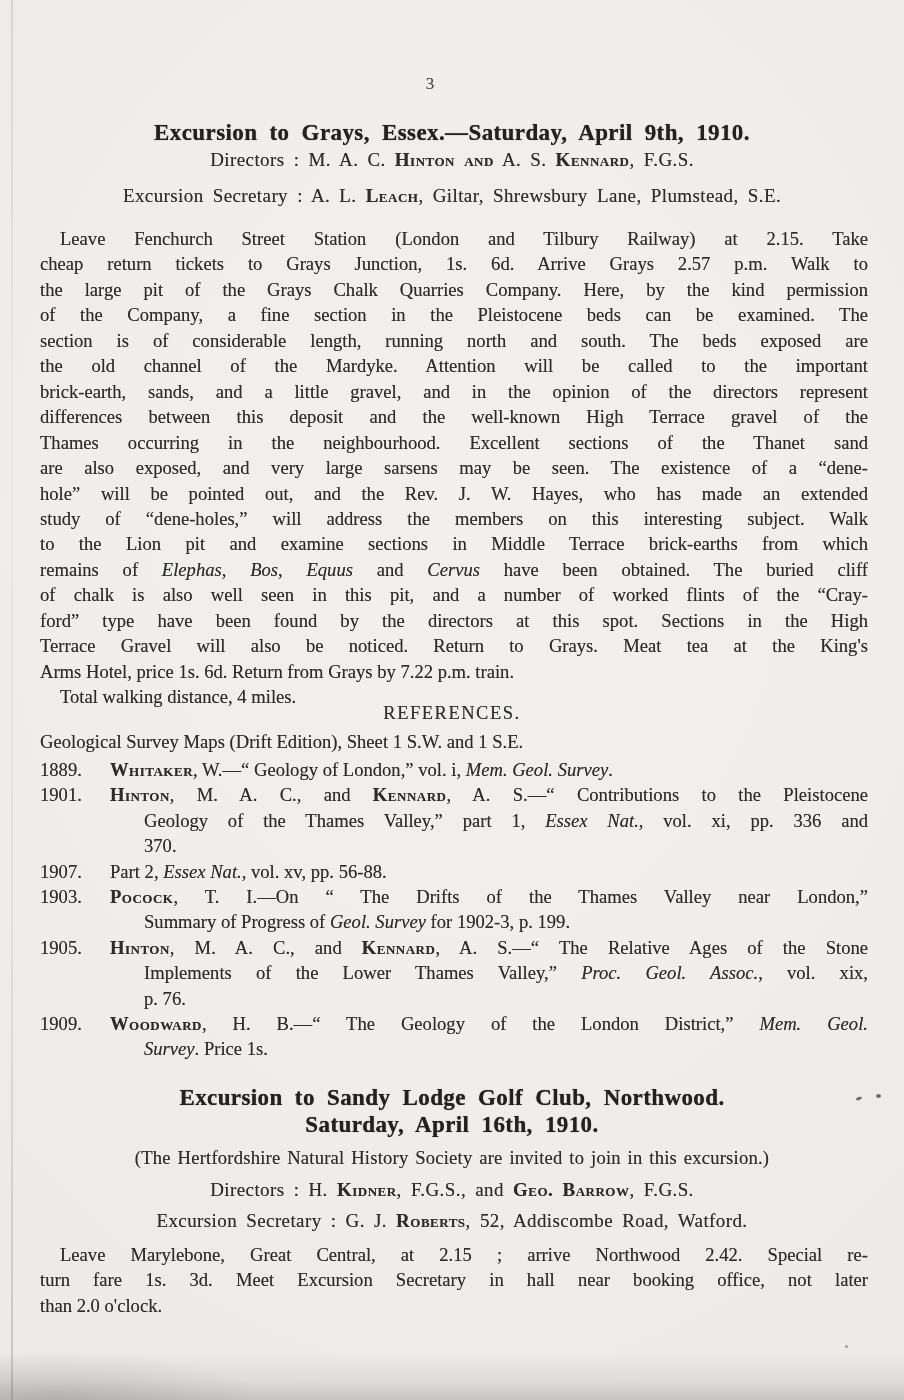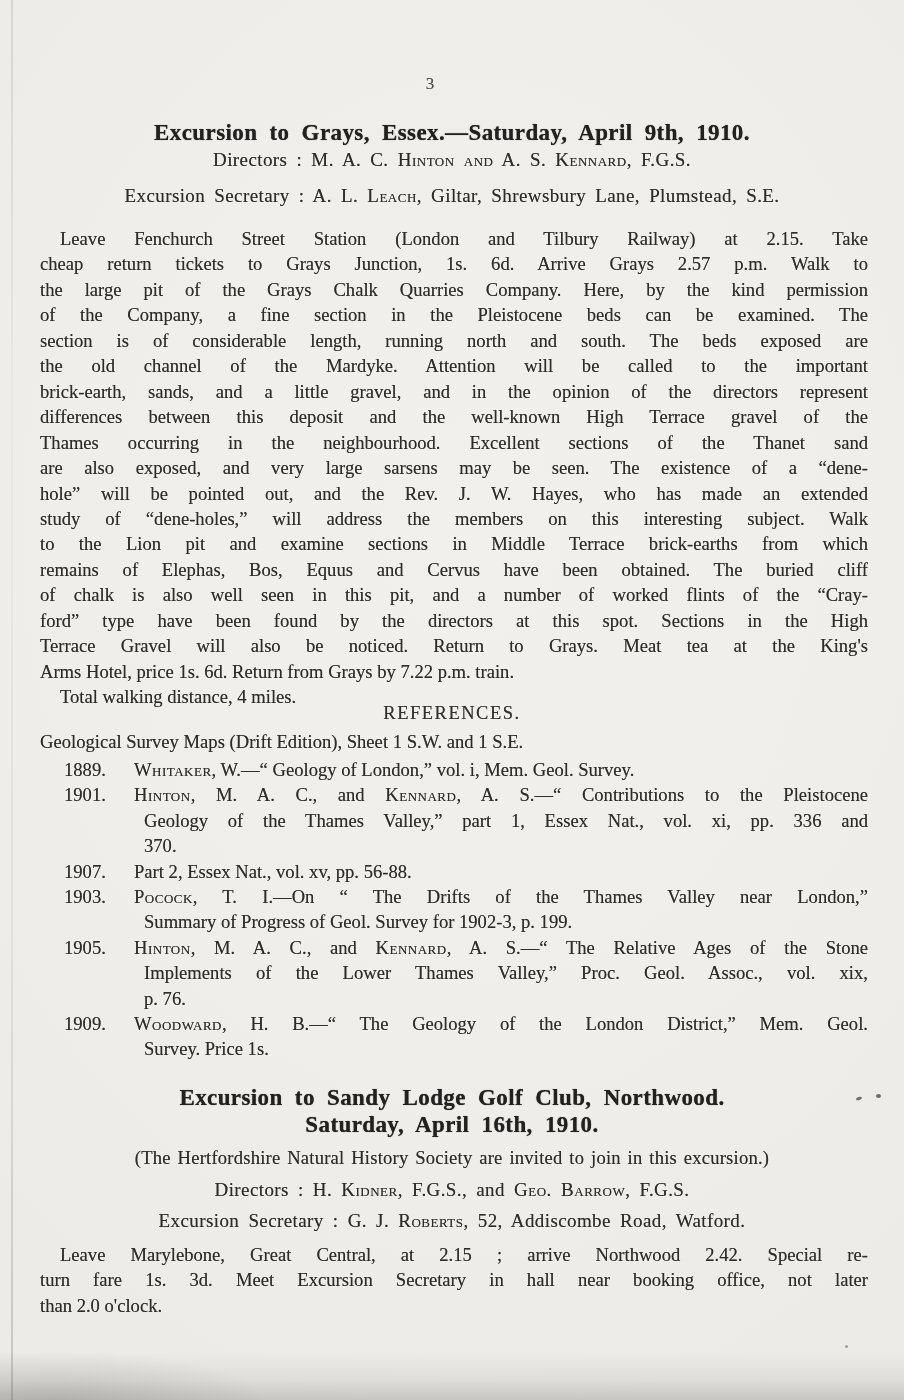--- a/index.html
+++ b/index.html
@@ -58,25 +58,25 @@
     text-align:center;font-size:18.5px;letter-spacing:1.5px;color:#33312d;
   }
   .refintro{
     position:absolute;top:731px;left:40px;width:828px;
     font-size:18.6px;
   }
   .refs{
     position:absolute;top:757px;left:40px;width:828px;
     font-size:18.6px;line-height:25.4px;
   }
-  .ref-year{display:inline-block;width:70px;margin-left:24px;}
+  .ref-year{display:inline-block;width:70px;}
   .ref-line.cont{padding-left:104px;}
   .ref-line.just{text-align:justify;text-align-last:justify;}
-  .it{}
-  .sc{font-variant:small-caps;letter-spacing:0.5px;}
+  .it{font-style:italic;}
+  .sc{font-variant:small-caps;letter-spacing:0.5px;font-weight:bold;}
   .speck{position:absolute;background:#6e6b65;border-radius:50%;}
   #speck1{left:856px;top:1097px;width:6px;height:3px;transform:rotate(-18deg);}
   #speck2{left:876px;top:1094px;width:5px;height:4px;}
   #speck3{left:845px;top:1345px;width:3px;height:3px;opacity:.6;}
 </style>
 </head>
 <body>
 
 <div class="page">
   <div class="fold"></div>

